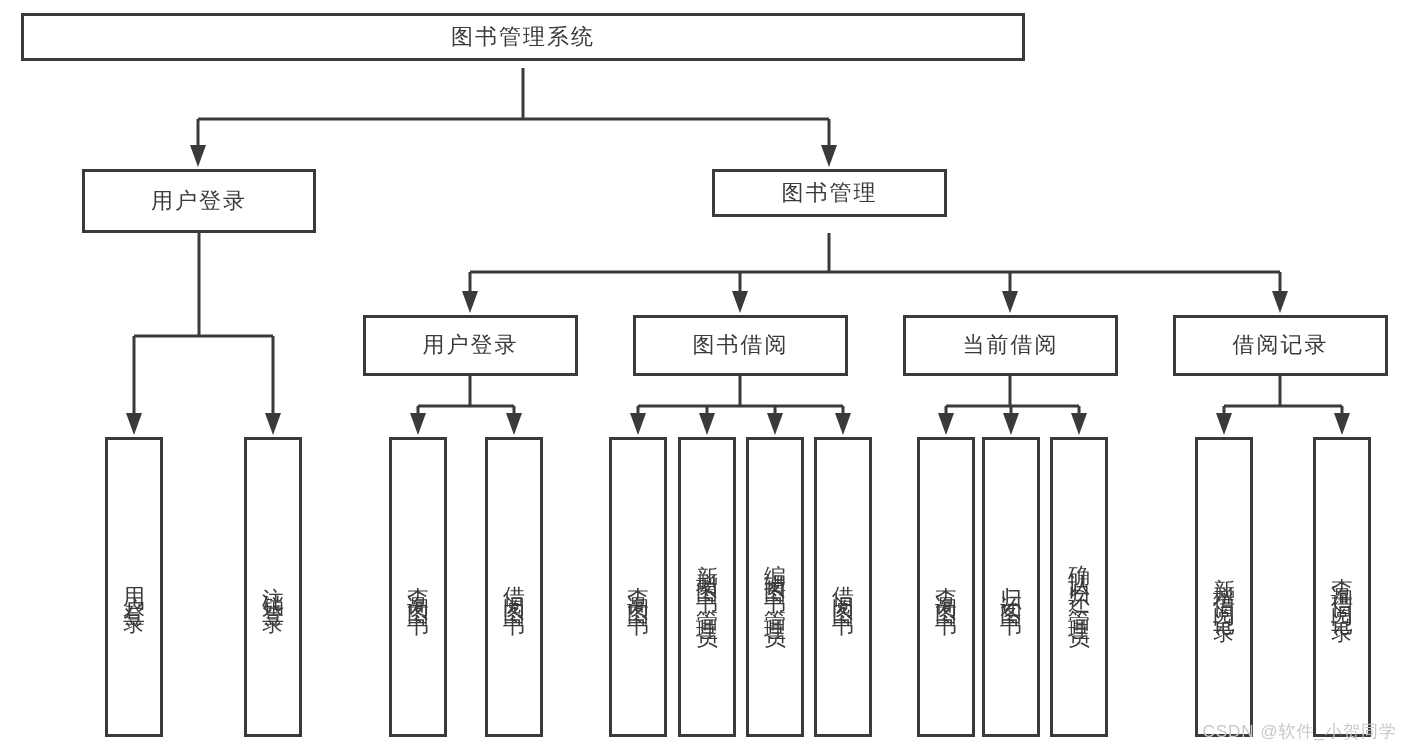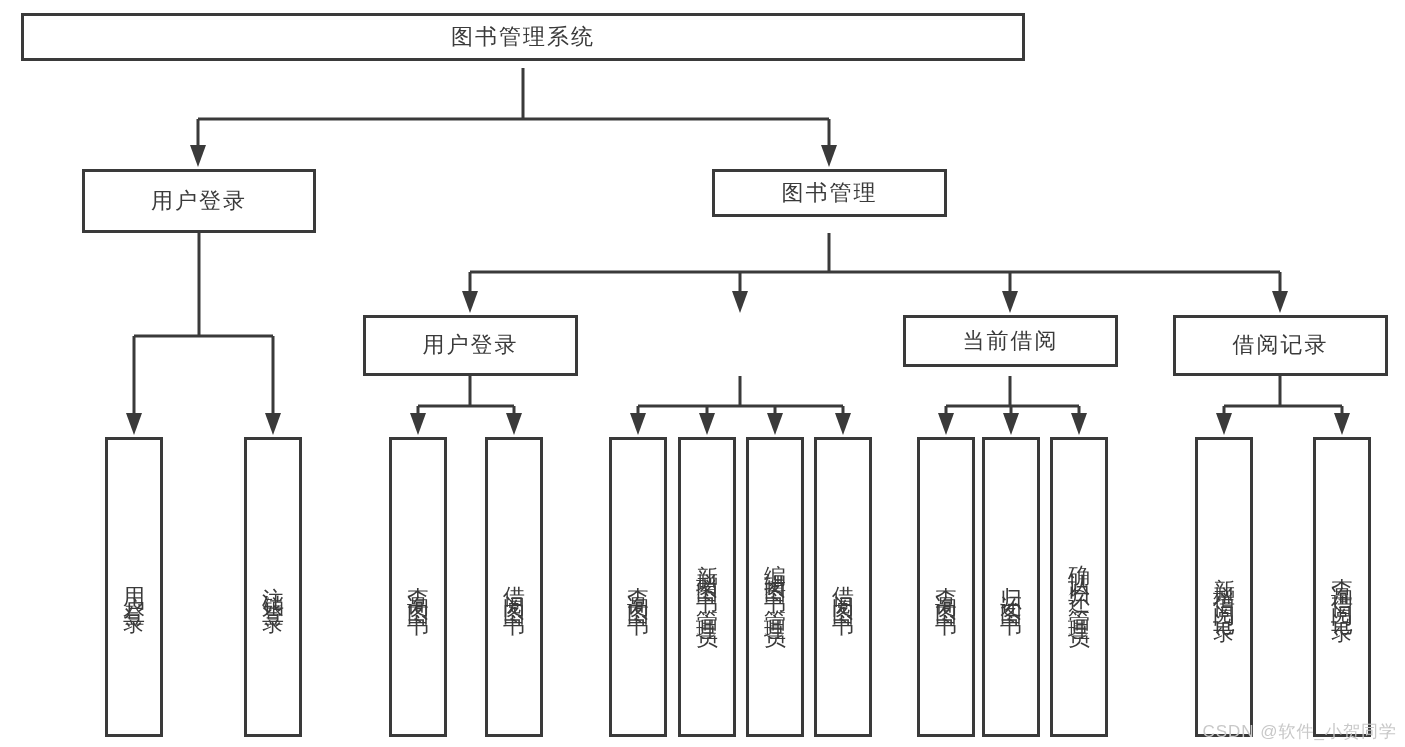--- a/index.html
+++ b/index.html
@@ -113,21 +113,22 @@
       <polygon points="1342,435 1334,413 1350,413"></polygon>
     </g>
   </svg>
 
   <div class="node" style="left:21px; top:13px; width:1004px; height:48px;">图书管理系统</div>
 
   <div class="node" style="left:82px; top:169px; width:234px; height:64px;">用户登录</div>
   <div class="node" style="left:712px; top:169px; width:235px; height:48px;">图书管理</div>
 
   <div class="node" style="left:363px; top:315px; width:215px; height:61px;">用户登录</div>
-  <div class="node" style="left:903px; top:315px; width:215px; height:52px;">当前借阅</div>
+  <div class="node" style="left:633px; top:315px; width:215px; height:61px;">图书借阅</div>
+  <div class="node" style="left:903px; top:315px; width:215px; height:61px;">当前借阅</div>
   <div class="node" style="left:1173px; top:315px; width:215px; height:61px;">借阅记录</div>
 
   <div class="node vert" style="left:105px; top:437px; width:58px; height:300px;">用户登录</div>
   <div class="node vert" style="left:244px; top:437px; width:58px; height:300px;">注销登录</div>
 
   <div class="node vert" style="left:389px; top:437px; width:58px; height:300px;">查询图书</div>
   <div class="node vert" style="left:485px; top:437px; width:58px; height:300px;">借阅图书</div>
 
   <div class="node vert" style="left:609px; top:437px; width:58px; height:300px;">查询图书</div>
   <div class="node vert" style="left:678px; top:437px; width:58px; height:300px;">新增图书（管理员）</div>

